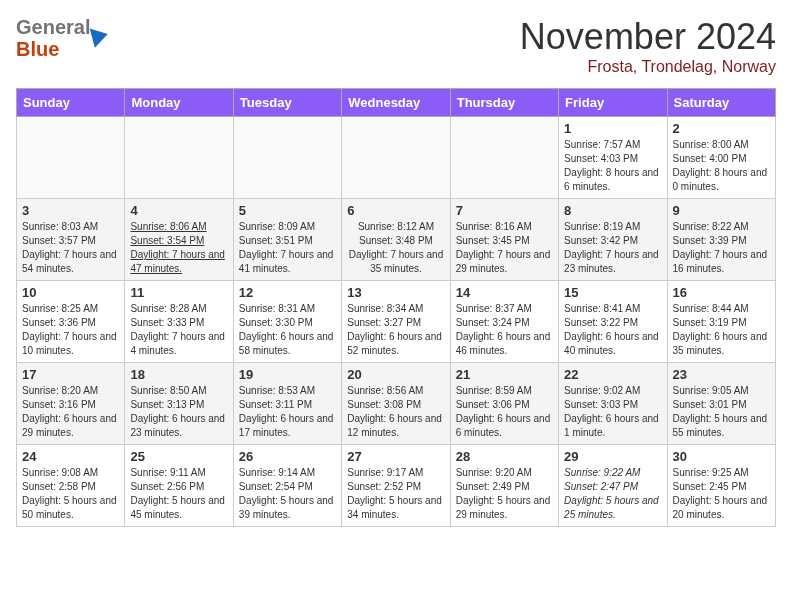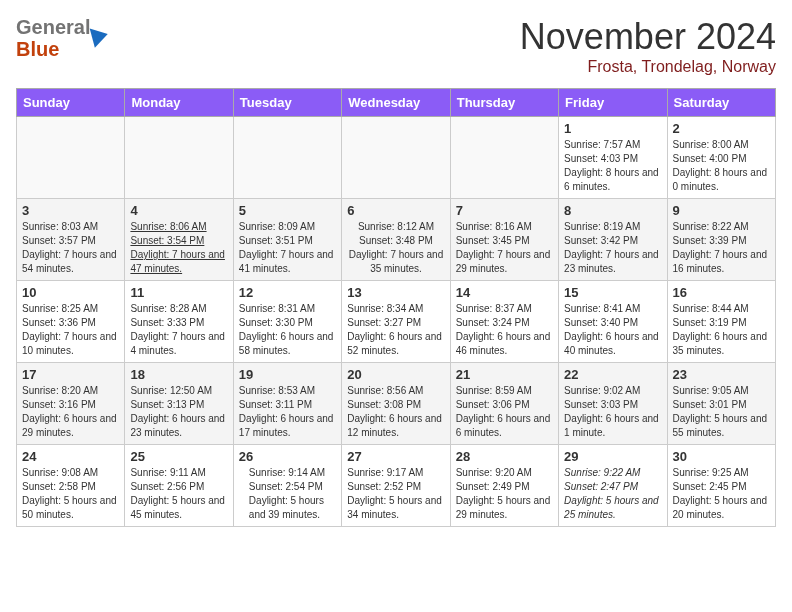--- a/index.html
+++ b/index.html
@@ -212,40 +212,40 @@
         </td>
         <td>
           <span class="day-number">14</span>
           <div class="day-info" style="white-space: pre-line;">Sunrise: 8:37 AM
 Sunset: 3:24 PM
 Daylight: 6 hours and 46 minutes.</div>
         </td>
         <td>
           <span class="day-number">15</span>
           <div class="day-info" style="white-space: pre-line;">Sunrise: 8:41 AM
-Sunset: 3:40 PM
+Sunset: 3:22 PM
 Daylight: 6 hours and 40 minutes.</div>
         </td>
         <td>
           <span class="day-number">16</span>
           <div class="day-info" style="white-space: pre-line;">Sunrise: 8:44 AM
 Sunset: 3:19 PM
 Daylight: 6 hours and 35 minutes.</div>
         </td>
       </tr>
       <tr>
         <td>
           <span class="day-number">17</span>
           <div class="day-info" style="white-space: pre-line;">Sunrise: 8:20 AM
 Sunset: 3:16 PM
 Daylight: 6 hours and 29 minutes.</div>
         </td>
         <td>
           <span class="day-number">18</span>
-          <div class="day-info" style="white-space: pre-line;">Sunrise: 12:50 AM
+          <div class="day-info" style="white-space: pre-line;">Sunrise: 8:50 AM
 Sunset: 3:13 PM
 Daylight: 6 hours and 23 minutes.</div>
         </td>
         <td>
           <span class="day-number">19</span>
           <div class="day-info" style="white-space: pre-line;">Sunrise: 8:53 AM
 Sunset: 3:11 PM
 Daylight: 6 hours and 17 minutes.</div>
         </td>
         <td>
@@ -281,21 +281,21 @@
 Daylight: 5 hours and 50 minutes.</div>
         </td>
         <td>
           <span class="day-number">25</span>
           <div class="day-info" style="white-space: pre-line;">Sunrise: 9:11 AM
 Sunset: 2:56 PM
 Daylight: 5 hours and 45 minutes.</div>
         </td>
         <td>
           <span class="day-number">26</span>
-          <div class="day-info" style="white-space: pre-line; margin-left: 10px;">Sunrise: 9:14 AM
+          <div class="day-info" style="white-space: pre-line;">Sunrise: 9:14 AM
 Sunset: 2:54 PM
 Daylight: 5 hours and 39 minutes.</div>
         </td>
         <td>
           <span class="day-number">27</span>
           <div class="day-info" style="white-space: pre-line;">Sunrise: 9:17 AM
 Sunset: 2:52 PM
 Daylight: 5 hours and 34 minutes.</div>
         </td>
         <td>

